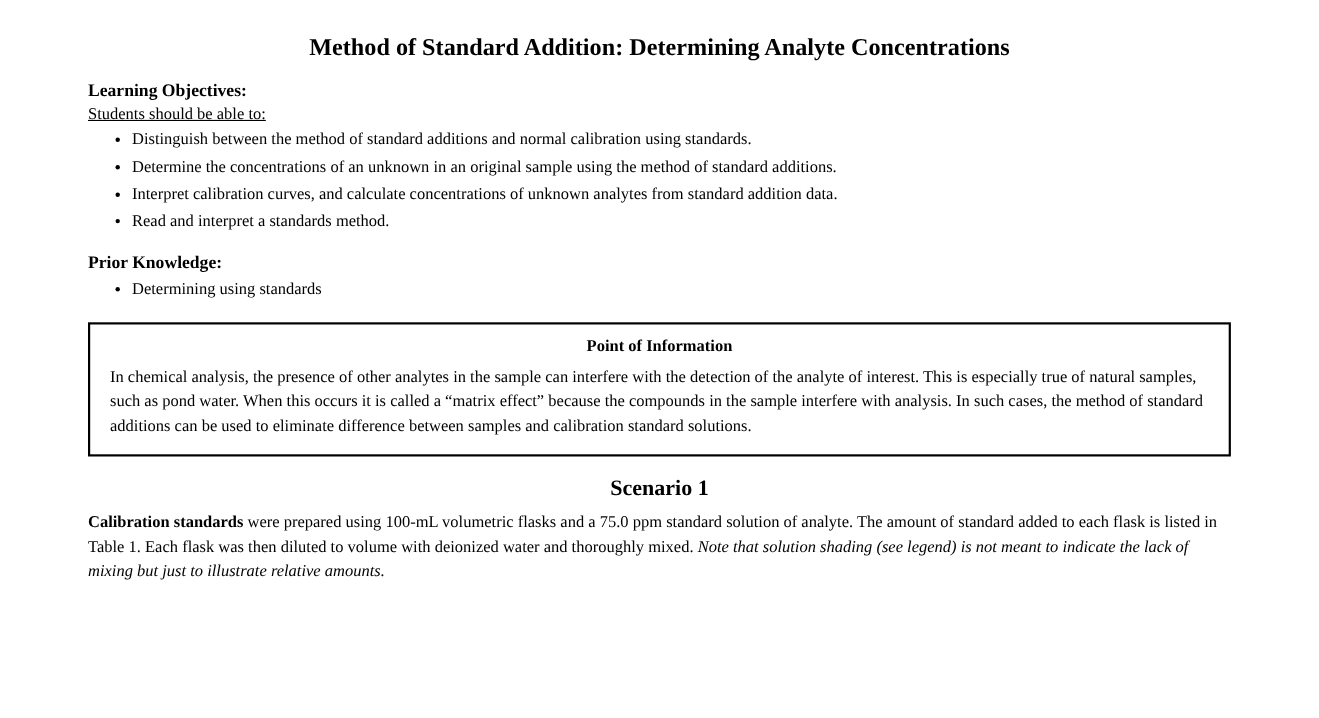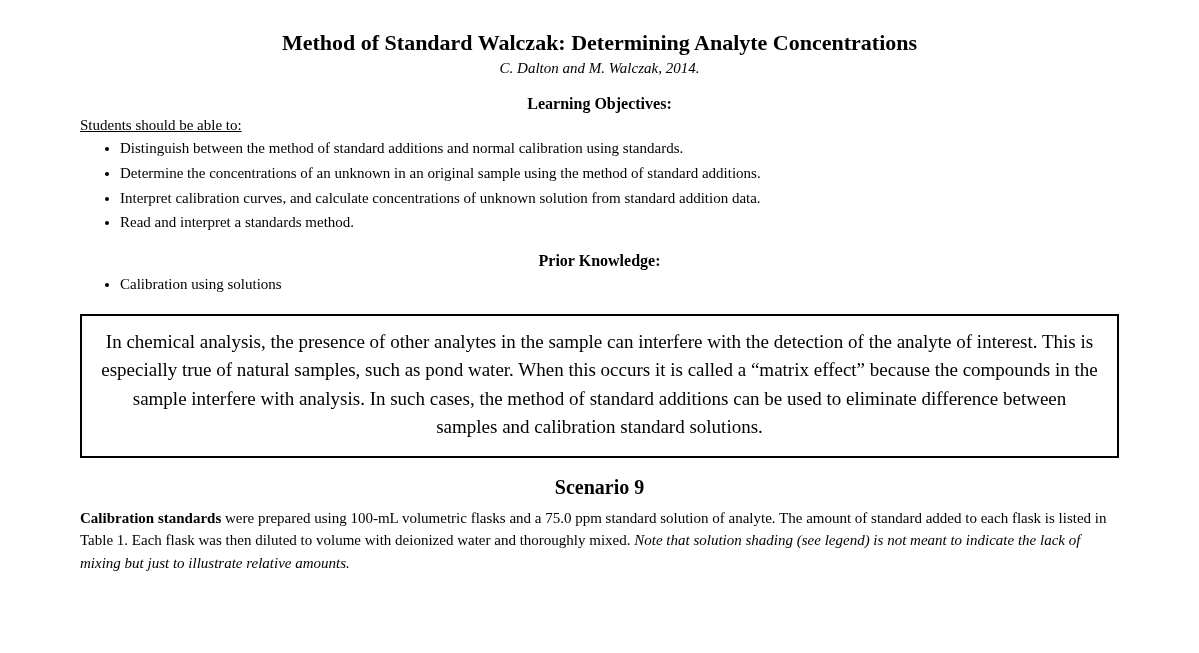--- a/index.html
+++ b/index.html
@@ -32,21 +32,20 @@
       font-style: italic;
       font-size: 15px;
       margin-top: 4px;
     }
 
     .section-heading {
       font-size: 16px;
       font-weight: bold;
       margin-top: 18px;
       margin-bottom: 4px;
-      text-align: center;
     }
 
     .intro-text {
       margin-bottom: 4px;
       text-decoration: underline;
     }
 
     ul.bullet-list {
       list-style-type: disc;
       padding-left: 40px;
@@ -66,22 +65,21 @@
 
     .info-box-title {
       font-weight: bold;
       text-align: center;
       margin-bottom: 8px;
       font-size: 15px;
     }
 
     .info-box-text {
       line-height: 1.5;
-      font-size: 19px;
-      text-align: center;
+      font-size: 15px;
     }
 
     .scenario-title {
       text-align: center;
       font-size: 20px;
       font-weight: bold;
       margin-bottom: 8px;
       margin-top: 4px;
     }
 
@@ -95,38 +93,38 @@
     }
 
     .scenario-text strong {
       font-weight: bold;
     }
   </style>
 </head>
 <body>
 
 <div class="title-section">
-  <div class="main-title">Method of Standard Walczak: Determining Analyte Concentrations</div>
-  <div class="subtitle">C. Dalton and M. Walczak, 2014.</div>
+  <div class="main-title">Method of Standard Addition: Determining Analyte Concentrations</div>
 </div>
 
 <div class="section-heading">Learning Objectives:</div>
 <div class="intro-text">Students should be able to:</div>
 <ul class="bullet-list">
   <li>Distinguish between the method of standard additions and normal calibration using standards.</li>
   <li>Determine the concentrations of an unknown in an original sample using the method of standard additions.</li>
-  <li>Interpret calibration curves, and calculate concentrations of unknown solution from standard addition data.</li>
+  <li>Interpret calibration curves, and calculate concentrations of unknown analytes from standard addition data.</li>
   <li>Read and interpret a standards method.</li>
 </ul>
 
 <div class="section-heading">Prior Knowledge:</div>
 <ul class="bullet-list">
-  <li>Calibration using solutions</li>
+  <li>Determining using standards</li>
 </ul>
 
 <div class="info-box">
+  <div class="info-box-title">Point of Information</div>
   <div class="info-box-text">In chemical analysis, the presence of other analytes in the sample can interfere with the detection of the analyte of interest. This is especially true of natural samples, such as pond water. When this occurs it is called a “matrix effect” because the compounds in the sample interfere with analysis. In such cases, the method of standard additions can be used to eliminate difference between samples and calibration standard solutions.</div>
 </div>
 
-<div class="scenario-title">Scenario 9</div>
+<div class="scenario-title">Scenario 1</div>
 <div class="scenario-text">
   <strong>Calibration standards</strong><span> were prepared using 100-mL volumetric flasks and a 75.0 ppm standard solution of analyte. The amount of standard added to each flask is listed in Table 1. Each flask was then diluted to volume with deionized water and thoroughly mixed. </span><em>Note that solution shading (see legend) is not meant to indicate the lack of mixing but just to illustrate relative amounts.</em>
 </div>
 
 </body></html>

